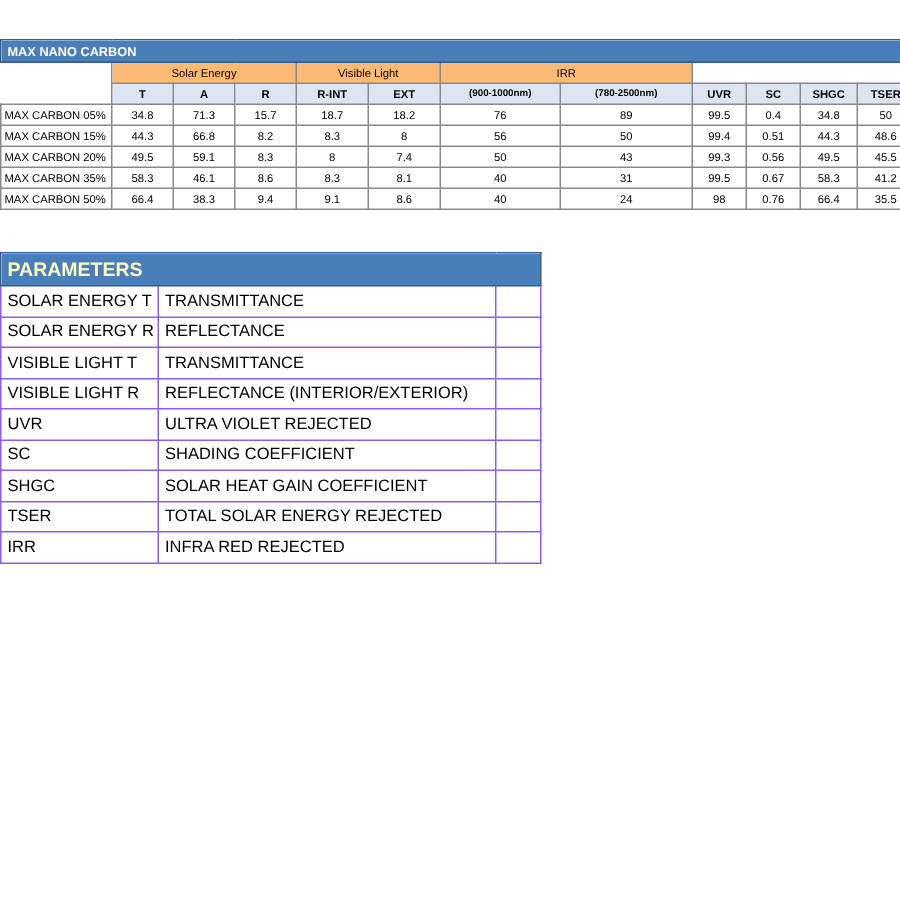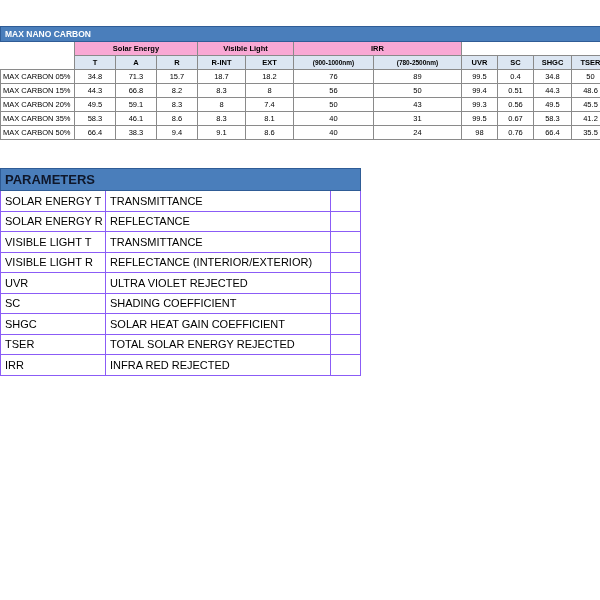--- a/index.html
+++ b/index.html
@@ -53,22 +53,22 @@
     text-align: left;
     padding-left: 4px;
     height: 14px;
     border: 1px solid #2f5c96;
   }
   .spec-table .blank-cell {
     border: none;
     background: #ffffff;
   }
   .spec-table .grp {
-    background: #f9a8d4;
-    font-weight: bold;
+    background: #fdba74;
+    font-weight: normal;
     font-size: 7.5px;
   }
   .spec-table .sub {
     background: #dce6f2;
     font-weight: bold;
     font-size: 7.5px;
   }
   .spec-table .subnarrow {
     background: #dce6f2;
     font-weight: bold;
@@ -92,21 +92,21 @@
   .params-table td {
     border: 1px solid #8b5cf6;
     padding: 0 0 0 4px;
     height: 19.5px;
     vertical-align: middle;
     white-space: nowrap;
     overflow: hidden;
   }
   .params-table .params-title {
     background: #4a7ebb;
-    color: #0f172a;
+    color: #fef9c3;
     font-weight: bold;
     font-size: 13px;
     height: 21px;
     border: 1px solid #2f5c96;
   }
   .params-table .abbr { width: 105px; }
   .params-table .desc { width: 225px; }
   .params-table .pad  { width: 30px; }
 </style>
 </head>

